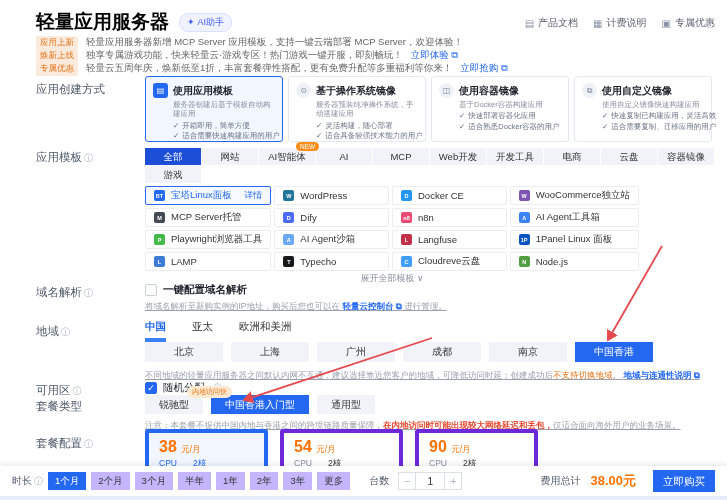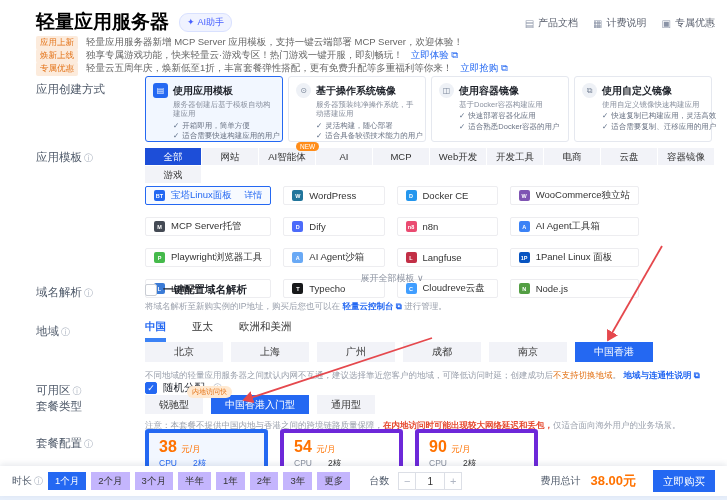--- a/index.html
+++ b/index.html
@@ -42,38 +42,38 @@
   
   .tpl-tabs { position:absolute; left:145px; top:148px; display:flex; gap:1px; }
   .tpl-tabs2 { position:absolute; left:145px; top:166px; display:flex; }
   .tab { width:56px; height:17px; line-height:17px; text-align:center; font-size:9.5px; color:#333; background:#f2f3f8; cursor:pointer; white-space:nowrap; }
   .tab.sel { background:#1d4ed8; color:#fff; }
   .new-badge { position:absolute; left:296px; top:142px; background:#ff8d1a; color:#fff; font-size:6.5px;
                border-radius:6px; padding:1px 4px; z-index:3; }
 
   
   .tgrid { position:absolute; left:145px; top:186px; width:494px; display:grid;
-           grid-template-columns:repeat(4,1fr); gap:12px; }
+           grid-template-columns:repeat(4,1fr); gap:3px; }
   .tcell { height:19px; border:1px solid #ededf0; border-radius:2px; background:#fff;
            display:flex; align-items:center; gap:6px; padding:0 8px; cursor:pointer; }
   .tcell.sel { border-color:#2468f2; background:#f7faff; }
   .tcell.sel .tname { color:#2468f2; }
   .ticon { width:11px; height:11px; border-radius:2px; color:#fff; font-size:5.5px; font-weight:bold;
            display:flex; align-items:center; justify-content:center; flex:none; }
   .tname { font-size:9.5px; color:#333; white-space:nowrap; overflow:hidden; }
   .tdetail { margin-left:auto; font-size:9px; color:#2468f2; }
   .expand { position:absolute; left:145px; top:272px; width:494px; text-align:center;
             font-size:9px; color:#8a919f; cursor:pointer; }
 
   
   .dns-row { position:absolute; left:145px; top:283px; display:flex; align-items:center; gap:6px; }
   .cbox { width:12px; height:12px; border:1px solid #c9cdd4; border-radius:2px; background:#fff; cursor:pointer; }
   .cbox.on { background:#2468f2; border-color:#2468f2; color:#fff; font-size:9px; line-height:11px; text-align:center; }
   .dns-title { font-size:10.5px; font-weight:bold; color:#1d2129; }
-  .note { font-size:8.5px; color:#9aa0ac; white-space:nowrap; }
+  .note { font-size:8.5px; color:#9aa0ac; white-space:nowrap;text-decoration:underline; }
   .note .lk { color:#2468f2; font-weight:bold; cursor:pointer; }
   .note .warn { color:#e37318; }
   .note .warn2 { color:#e6482e; font-weight:bold; }
   .dns-note { position:absolute; left:145px; top:301px; }
 
   
   .rtabs { position:absolute; left:145px; top:320px; display:flex; gap:26px; }
   .rtab { font-size:10.5px; color:#333; padding-bottom:4px; cursor:pointer; }
   .rtab.sel { color:#2468f2; font-weight:bold; border-bottom:8px solid #3b82f6; }
   .cities { position:absolute; left:145px; top:342px; display:flex; gap:8px; }

